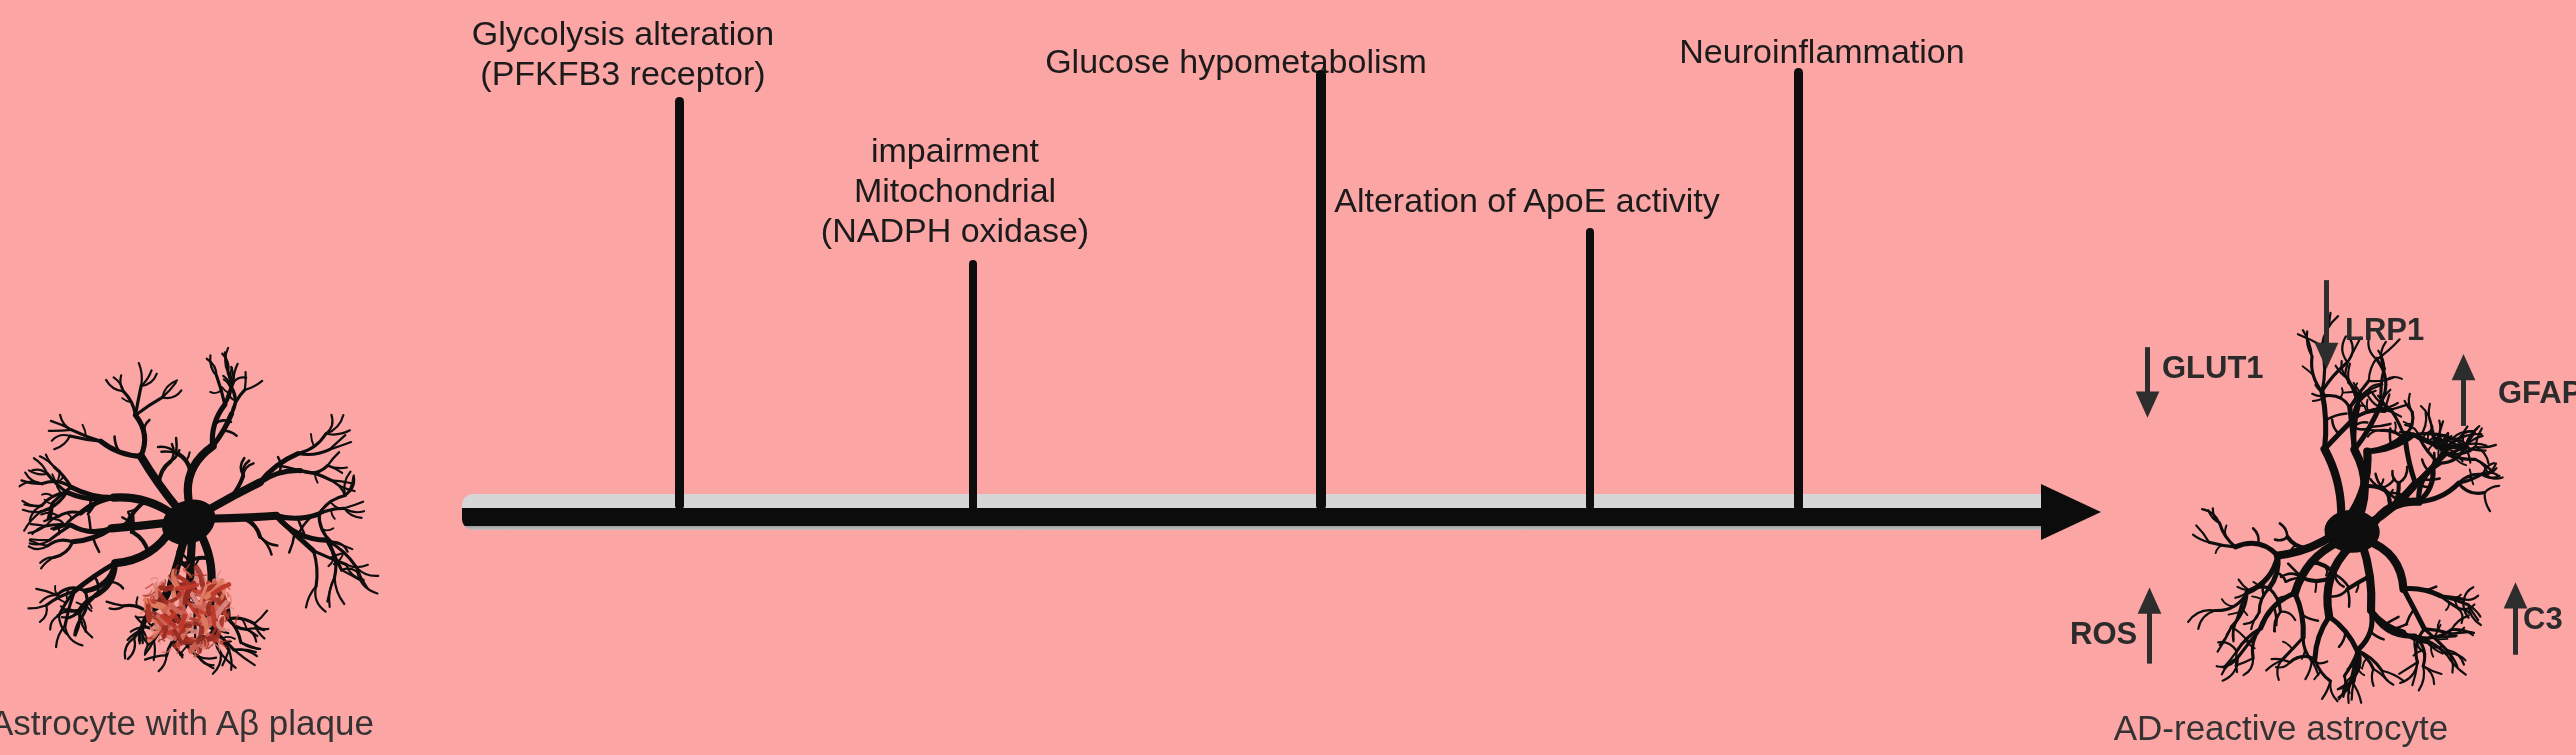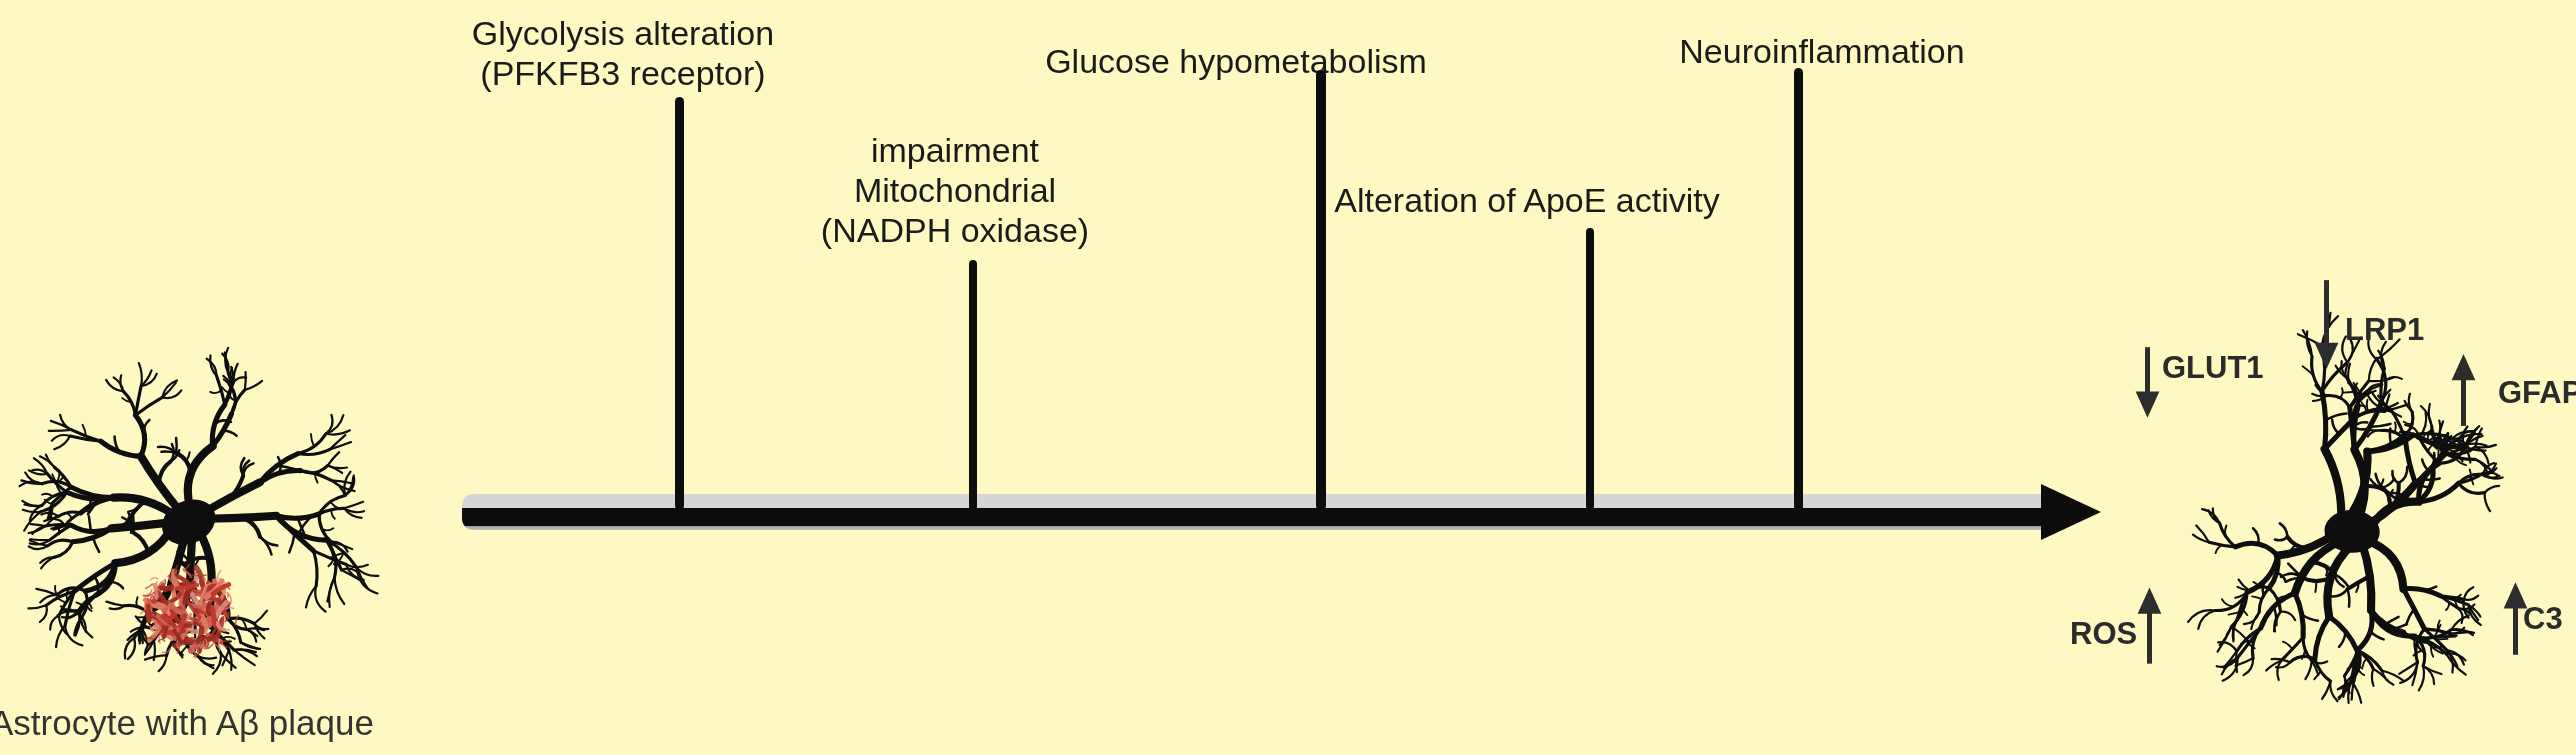--- a/index.html
+++ b/index.html
@@ -1,16 +1,16 @@
 <!DOCTYPE html>
 <html style="font-size:10px"><head>
 <meta charset="utf-8">
 <style>
   html,body{margin:0;padding:0;background:#ffffff;overflow:hidden;}
-  #canvas{position:relative;width:2576px;height:756px;background:#fef9c3;
+  #canvas{position:relative;width:2576px;height:756px;background:#fca5a5;
           font-family:"Liberation Sans",sans-serif;}
   #art{position:absolute;left:0;top:0;width:2576px;height:756px;}
   .event-label{position:absolute;transform:translateX(-50%);text-align:center;
                font-size:34px;line-height:40px;color:#1b1b1b;white-space:nowrap;}
   .tick{position:absolute;background:#0d0d0d;border-radius:4.4px;}
   .shaft{position:absolute;left:462px;top:494px;width:1579px;height:36px;
          border-radius:11.3px 0 0 11.3px;
          background:linear-gradient(180deg,#d6d6d6 0%,#d6d6d6 40%,#0c0c0c 40%,#0c0c0c 88%,#9a9a9a 88%,#c2c2c2 100%);}
   .arrowhead{position:absolute;left:2041px;top:484px;width:0;height:0;
              border-left:60px solid #0c0c0c;border-top:28px solid transparent;
@@ -983,15 +983,16 @@
         <polygon points="28,0 9,42 47,42" fill="#2d2d2d"></polygon>
       </svg>
       <div class="marker-text" style="left: 2523px; top: 601px;">C3</div>
       <svg width="35" height="73" class="marker-arrow" style="left: 2498px; top: 582px;" viewBox="0 0 56 116">
         <line x1="28" y1="36" x2="28" y2="116" stroke="#2d2d2d" stroke-width="8"></line>
         <polygon points="28,0 9,42 47,42" fill="#2d2d2d"></polygon>
       </svg>
     </div>
 
   <div class="caption" id="cap-left" style="left: 182px; top: 703px;">Astrocyte with Aβ plaque</div>
+  <div class="caption" id="cap-right" style="left: 2281px; top: 708px;">AD-reactive astrocyte</div>
 
 </div>
 
 
 </body></html>

